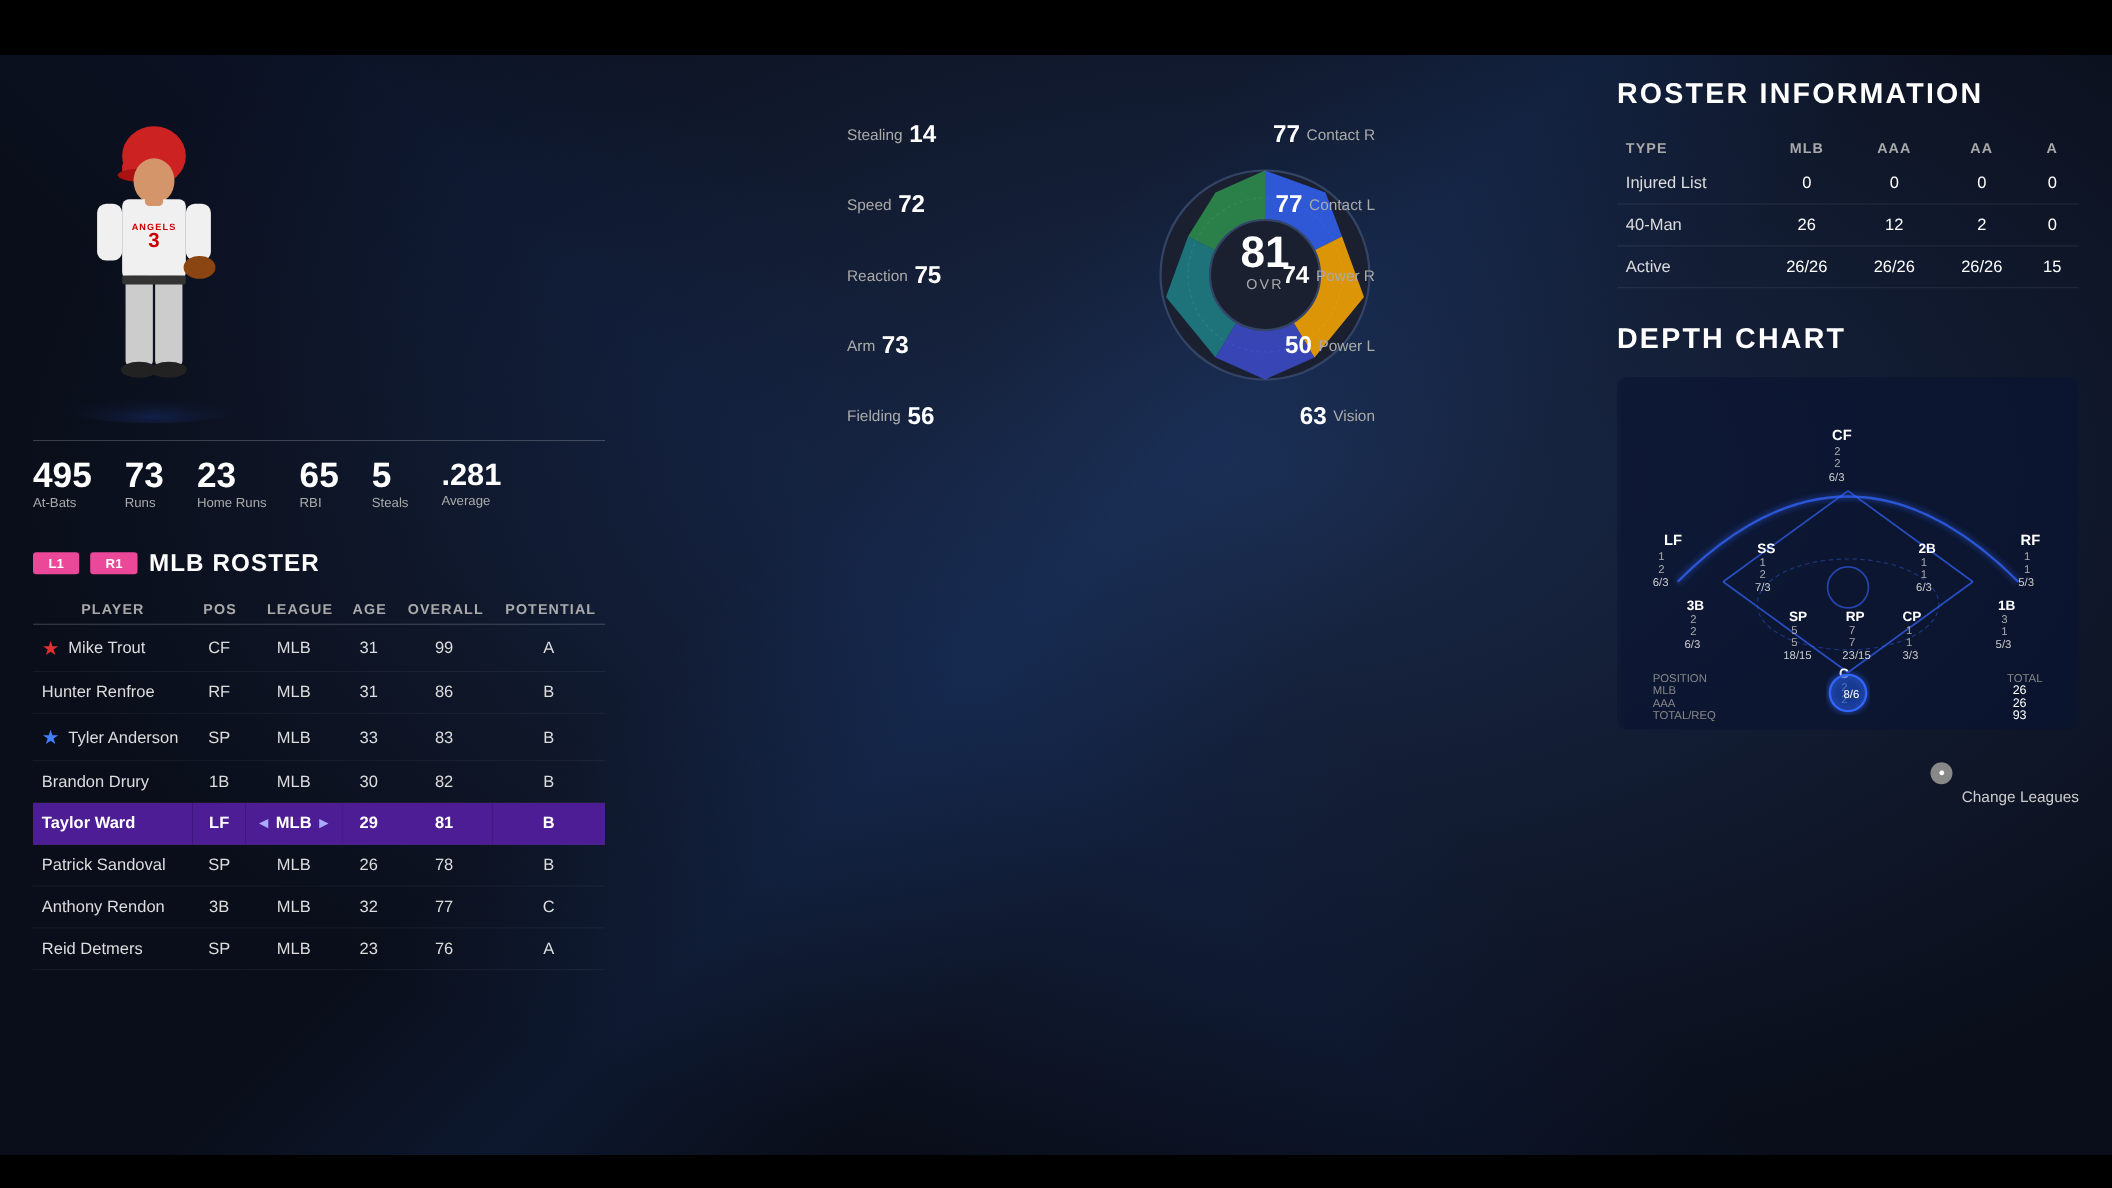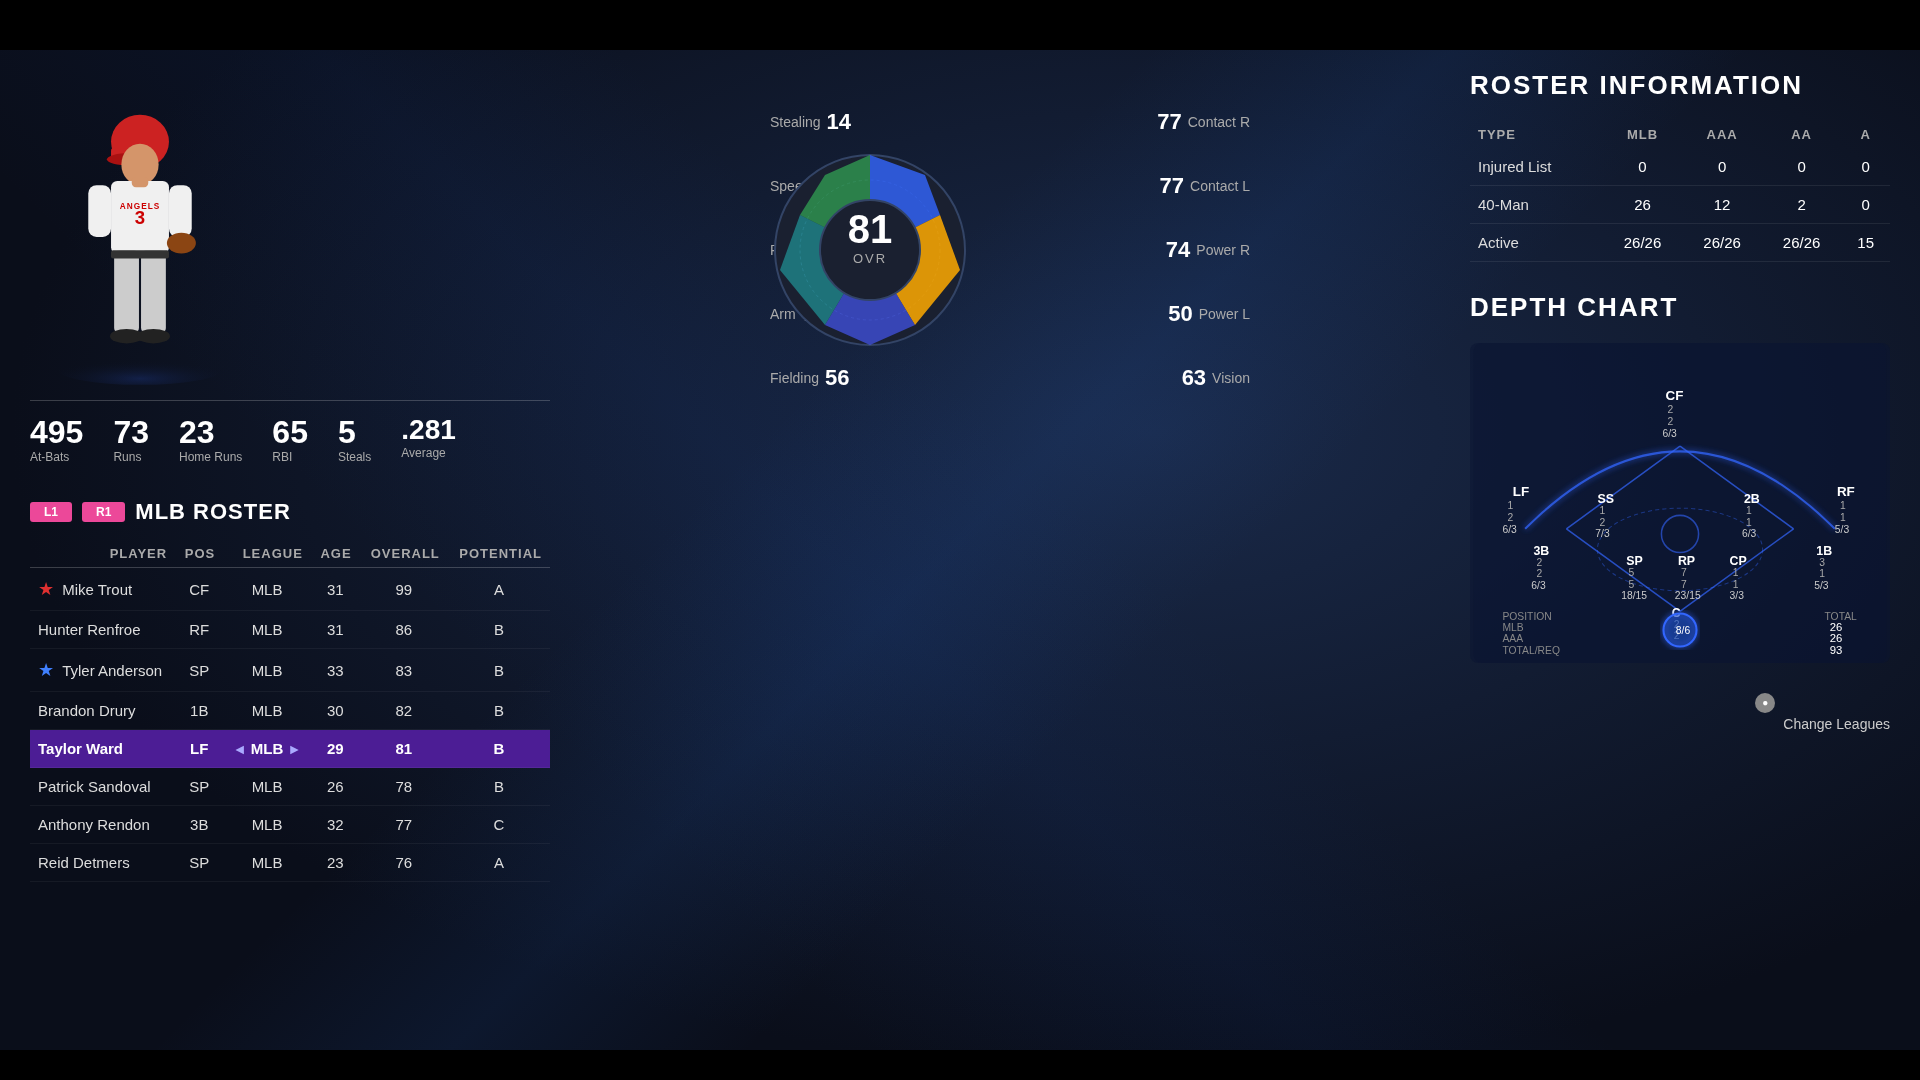--- a/index.html
+++ b/index.html
@@ -88,20 +88,21 @@
     }
 
     .player-number {
       color: #aaaaaa;
       margin-right: 6px;
     }
 
     
     .stats-bar {
       display: flex;
+      align-items: center;
       gap: 30px;
       padding: 15px 0;
       border-top: 1px solid rgba(255,255,255,0.2);
       margin-top: 10px;
     }
 
     .stat-item {
       display: flex;
       flex-direction: column;
       align-items: flex-start;
@@ -159,21 +160,21 @@
     }
 
     .roster-table thead tr {
       border-bottom: 1px solid rgba(255,255,255,0.2);
     }
 
     .roster-table th {
       font-size: 13px;
       color: #aaaaaa;
       font-weight: 600;
-      text-align: right;
+      text-align: center;
       padding: 6px 8px;
       letter-spacing: 1px;
     }
 
     .roster-table th.center { text-align: right; }
 
     .roster-table td {
       font-size: 15px;
       color: #dddddd;
       padding: 10px 8px;
@@ -225,21 +226,21 @@
       align-items: center;
       padding: 0 40px;
     }
 
     .radar-container {
       position: relative;
       width: 480px;
       height: 360px;
       display: flex;
       align-items: center;
-      justify-content: flex-start;
+      justify-content: flex-end;
     }
 
     .radar-stats-left {
       position: absolute;
       left: 0;
       top: 0;
       height: 100%;
       display: flex;
       flex-direction: column;
       justify-content: space-around;

